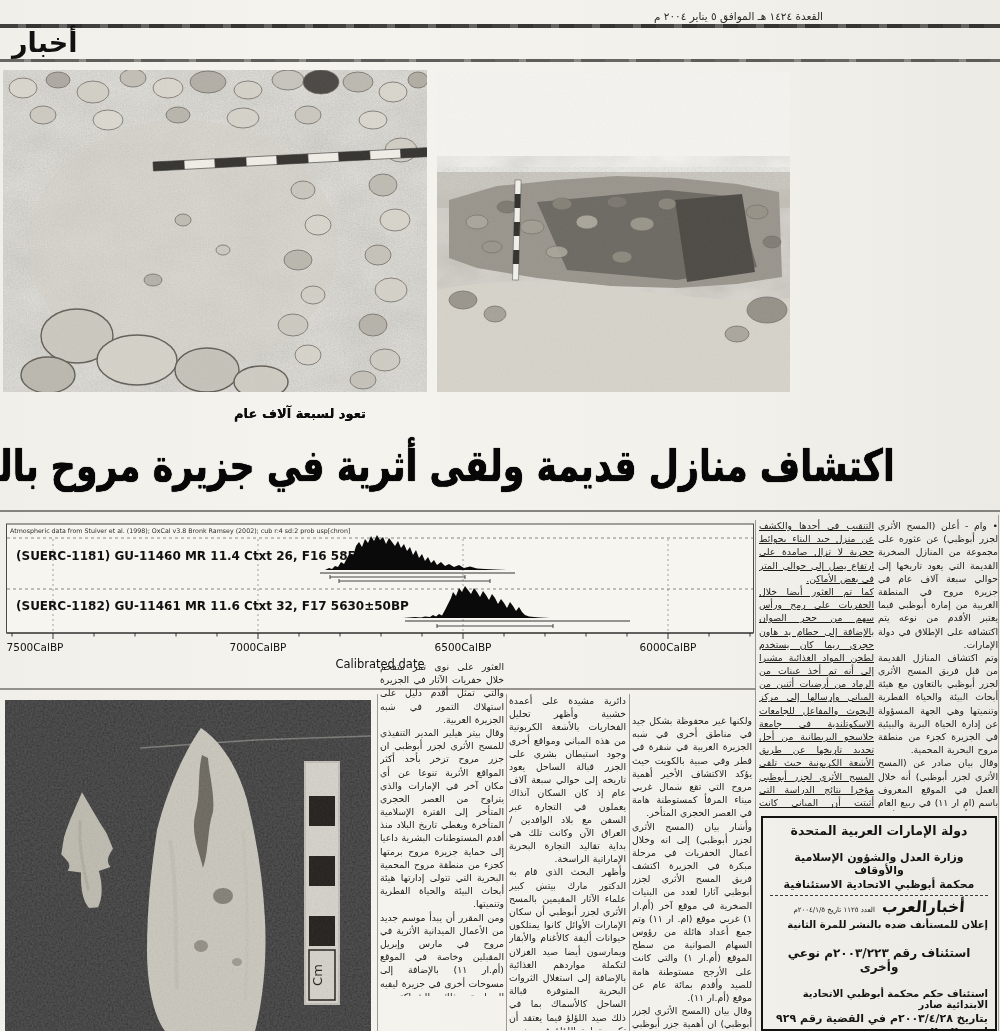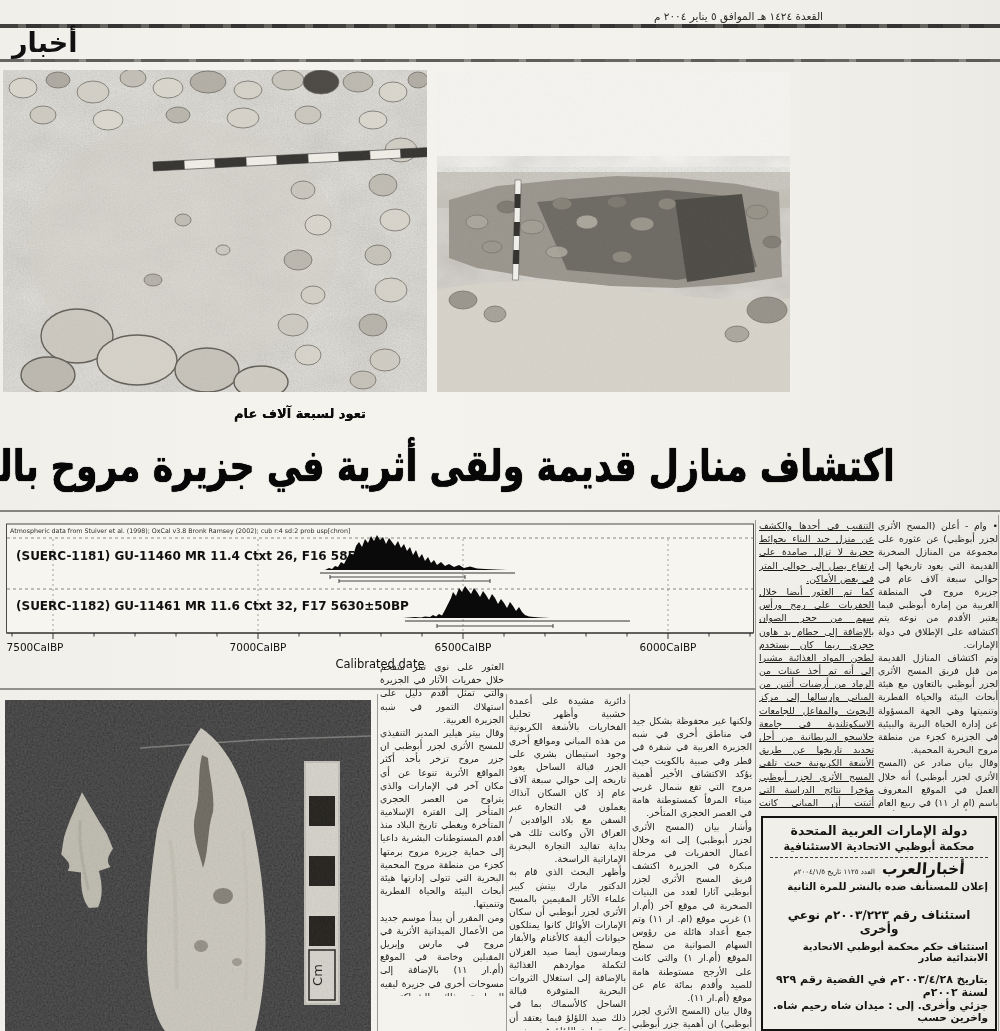--- a/index.html
+++ b/index.html
@@ -42,30 +42,30 @@
     overflow:hidden;white-space:pre-line;word-spacing:.5px;}
   #col-1{left:878px;top:519px;width:120px;height:292px;}
   #col-2{left:759px;top:519px;width:115px;height:292px;text-decoration:underline;}
   #col-3{left:632px;top:714px;width:120px;height:336px;}
   #col-4{left:509px;top:694px;width:117px;height:336px;}
   #col-5{left:380px;top:660px;width:124px;height:336px;}
   
   #notice-box{position:absolute;left:761px;top:816px;width:236px;height:215px;border:2.5px solid #121210;
     padding:5px 7px 0 7px;direction:rtl;overflow:hidden;color:#141412;}
   .nb-h{text-align:center;font-weight:bold;}
-  .nb-h1{font-size:12.5px;margin-bottom:2px;text-align:center;}
+  .nb-h1{font-size:12.5px;margin-bottom:13px;text-align:center;}
   .nb-h2{font-size:11px;margin-bottom:1px;}
   .nb-div{border-top:1.5px dashed #3c3b38;margin:4px 0 2px 0;}
   .nb-logo-row{display:flex;align-items:flex-end;justify-content:center;gap:7px;margin:1px 0 3px 0;}
   .nb-paper{font-weight:bold;font-size:15.5px;transform:skewX(-4deg);}
   .nb-issue{font-size:7px;white-space:nowrap;padding-bottom:2px;}
   .nb-l{font-weight:bold;}
   .nb-l1{text-align:right;font-size:10px;margin-bottom:16px;}
-  .nb-l2{text-align:center;font-size:12px;margin-bottom:5px;}
-  .nb-l3{font-size:10px;margin-bottom:10px;}
+  .nb-l2{text-align:center;font-size:12px;margin-bottom:14px;}
+  .nb-l3{font-size:10px;margin-bottom:2px;}
   .nb-l4{font-size:11px;}
   .nb-l5{font-size:10.5px;margin-bottom:2px;}
 </style>
 </head>
 <body>
 
 <svg width="0" height="0" style="position:absolute" aria-hidden="true">
   <defs>
     <filter id="f-grain" x="-5%" y="-5%" width="110%" height="110%">
       <feTurbulence type="fractalNoise" baseFrequency="0.7" numOctaves="2" seed="11"></feTurbulence>
@@ -320,20 +320,21 @@
 وقال بيان (المسح الأثري لجزر أبوظبي) ان أهمية جزر أبوظبي خلال العصر الحجري المتأخر تأكدت أيضا من خلال نتائج الحفريات التي أجراها فريق المسح الأثري لجزر أبوظبي في جزيرة دلما في عامي ١٩٩٣ و ١٩٩٤ وعام ١٩٩٨ حيث تم العثور على آثار مبان</div>
   <div id="col-4" class="col" data-name="article-column-4">دائرية مشيدة على أعمدة خشبية وأظهر تحليل الفخاريات بالأشعة الكربونية من هذه المباني ومواقع أخرى وجود استيطان بشري على الجزر قبالة الساحل يعود تاريخه إلى حوالي سبعة آلاف عام إذ كان السكان آنذاك يعملون في التجارة عبر السفن مع بلاد الوافدين /العراق الآن وكانت تلك هي بداية تقاليد التجارة البحرية الإماراتية الراسخة.
 وأظهر البحث الذي قام به الدكتور مارك بيتش كبير علماء الآثار المقيمين بالمسح الأثري لجزر أبوظبي أن سكان الإمارات الأوائل كانوا يمتلكون حيوانات أليفة كالأغنام والأبقار ويمارسون أيضا صيد الغزلان لتكملة مواردهم الغذائية بالإضافة إلى استغلال الثروات البحرية المتوفرة قبالة الساحل كالأسماك بما في ذلك صيد اللؤلؤ فيما يعتقد أن تكون تجارة اللؤلؤ في جنوبي الخليج قد بدأت تقريبا في تلك الفترة.
 وأوضح البيان أن الأدلة والبراهين من جزيرة دلما تشير إلى أن السكان بدأوا آنذاك في استغلال أشجار النخيل للمرة الأولى حيث تم</div>
   <div id="col-5" class="col" data-name="article-column-5">العثور على نوى تمر متفحم خلال حفريات الآثار في الجزيرة والتي تمثل أقدم دليل على استهلاك التمور في شبه الجزيرة العربية.
 وقال بيتر هيلير المدير التنفيذي للمسح الأثري لجزر أبوظبي ان جزر مروح تزخر بأحد أكثر المواقع الأثرية تنوعا عن أي مكان آخر في الإمارات والذي يتراوح من العصر الحجري المتأخر إلى الفترة الإسلامية المتأخرة ويغطي تاريخ البلاد منذ أقدم المستوطنات البشرية داعيا إلى حماية جزيرة مروح برمتها كجزء من منطقة مروح المحمية البحرية التي تتولى إدارتها هيئة أبحاث البيئة والحياة الفطرية وتنميتها.
 ومن المقرر أن يبدأ موسم جديد من الأعمال الميدانية الأثرية في مروح في مارس وإبريل المقبلين وخاصة في الموقع (أم.ار ١١) بالإضافة إلى مسوحات أخرى في جزيرة ليفيه المجاورة وذلك بالشراكة مع هيئة أبحاث البيئة والحياة الفطرية وتنميتها حيث سيتم إدراج كافة المعلومات المجمعة في قاعدة بيانات أبوظبي البيئية</div>
 
   <div id="notice-box" data-name="legal-notice-box">
     <div class="nb-h nb-h1" data-name="notice-country">دولة الإمارات العربية المتحدة</div>
+    <div class="nb-h nb-h2" data-name="notice-ministry">وزارة العدل والشؤون الإسلامية والأوقاف</div>
     <div class="nb-h nb-h2" data-name="notice-court">محكمة أبوظبي الاتحادية الاستئنافية</div>
     <div class="nb-div" data-name="notice-divider"></div>
     <div class="nb-logo-row" data-name="notice-paper-row">
       <span class="nb-paper" data-name="newspaper-logo">أخبارالعرب</span>
       <span class="nb-issue" data-name="notice-issue-info">العدد ١١٢٥ تاريخ ٢٠٠٤/١/٥م</span>
     </div>
     <div class="nb-l nb-l1" data-name="notice-line">إعلان للمستأنف ضده بالنشر للمرة الثانية</div>
     <div class="nb-l nb-l2" data-name="notice-line">استئناف رقم ٢٠٠٣/٢٢٣م نوعي وأخرى</div>
     <div class="nb-l nb-l3" data-name="notice-line">استئناف حكم محكمة أبوظبي الاتحادية الابتدائية صادر</div>
     <div class="nb-l nb-l4" data-name="notice-line">بتاريخ ٢٠٠٣/٤/٢٨م في القضية رقم ٩٢٩ لسنة ٢٠٠٢م</div>

